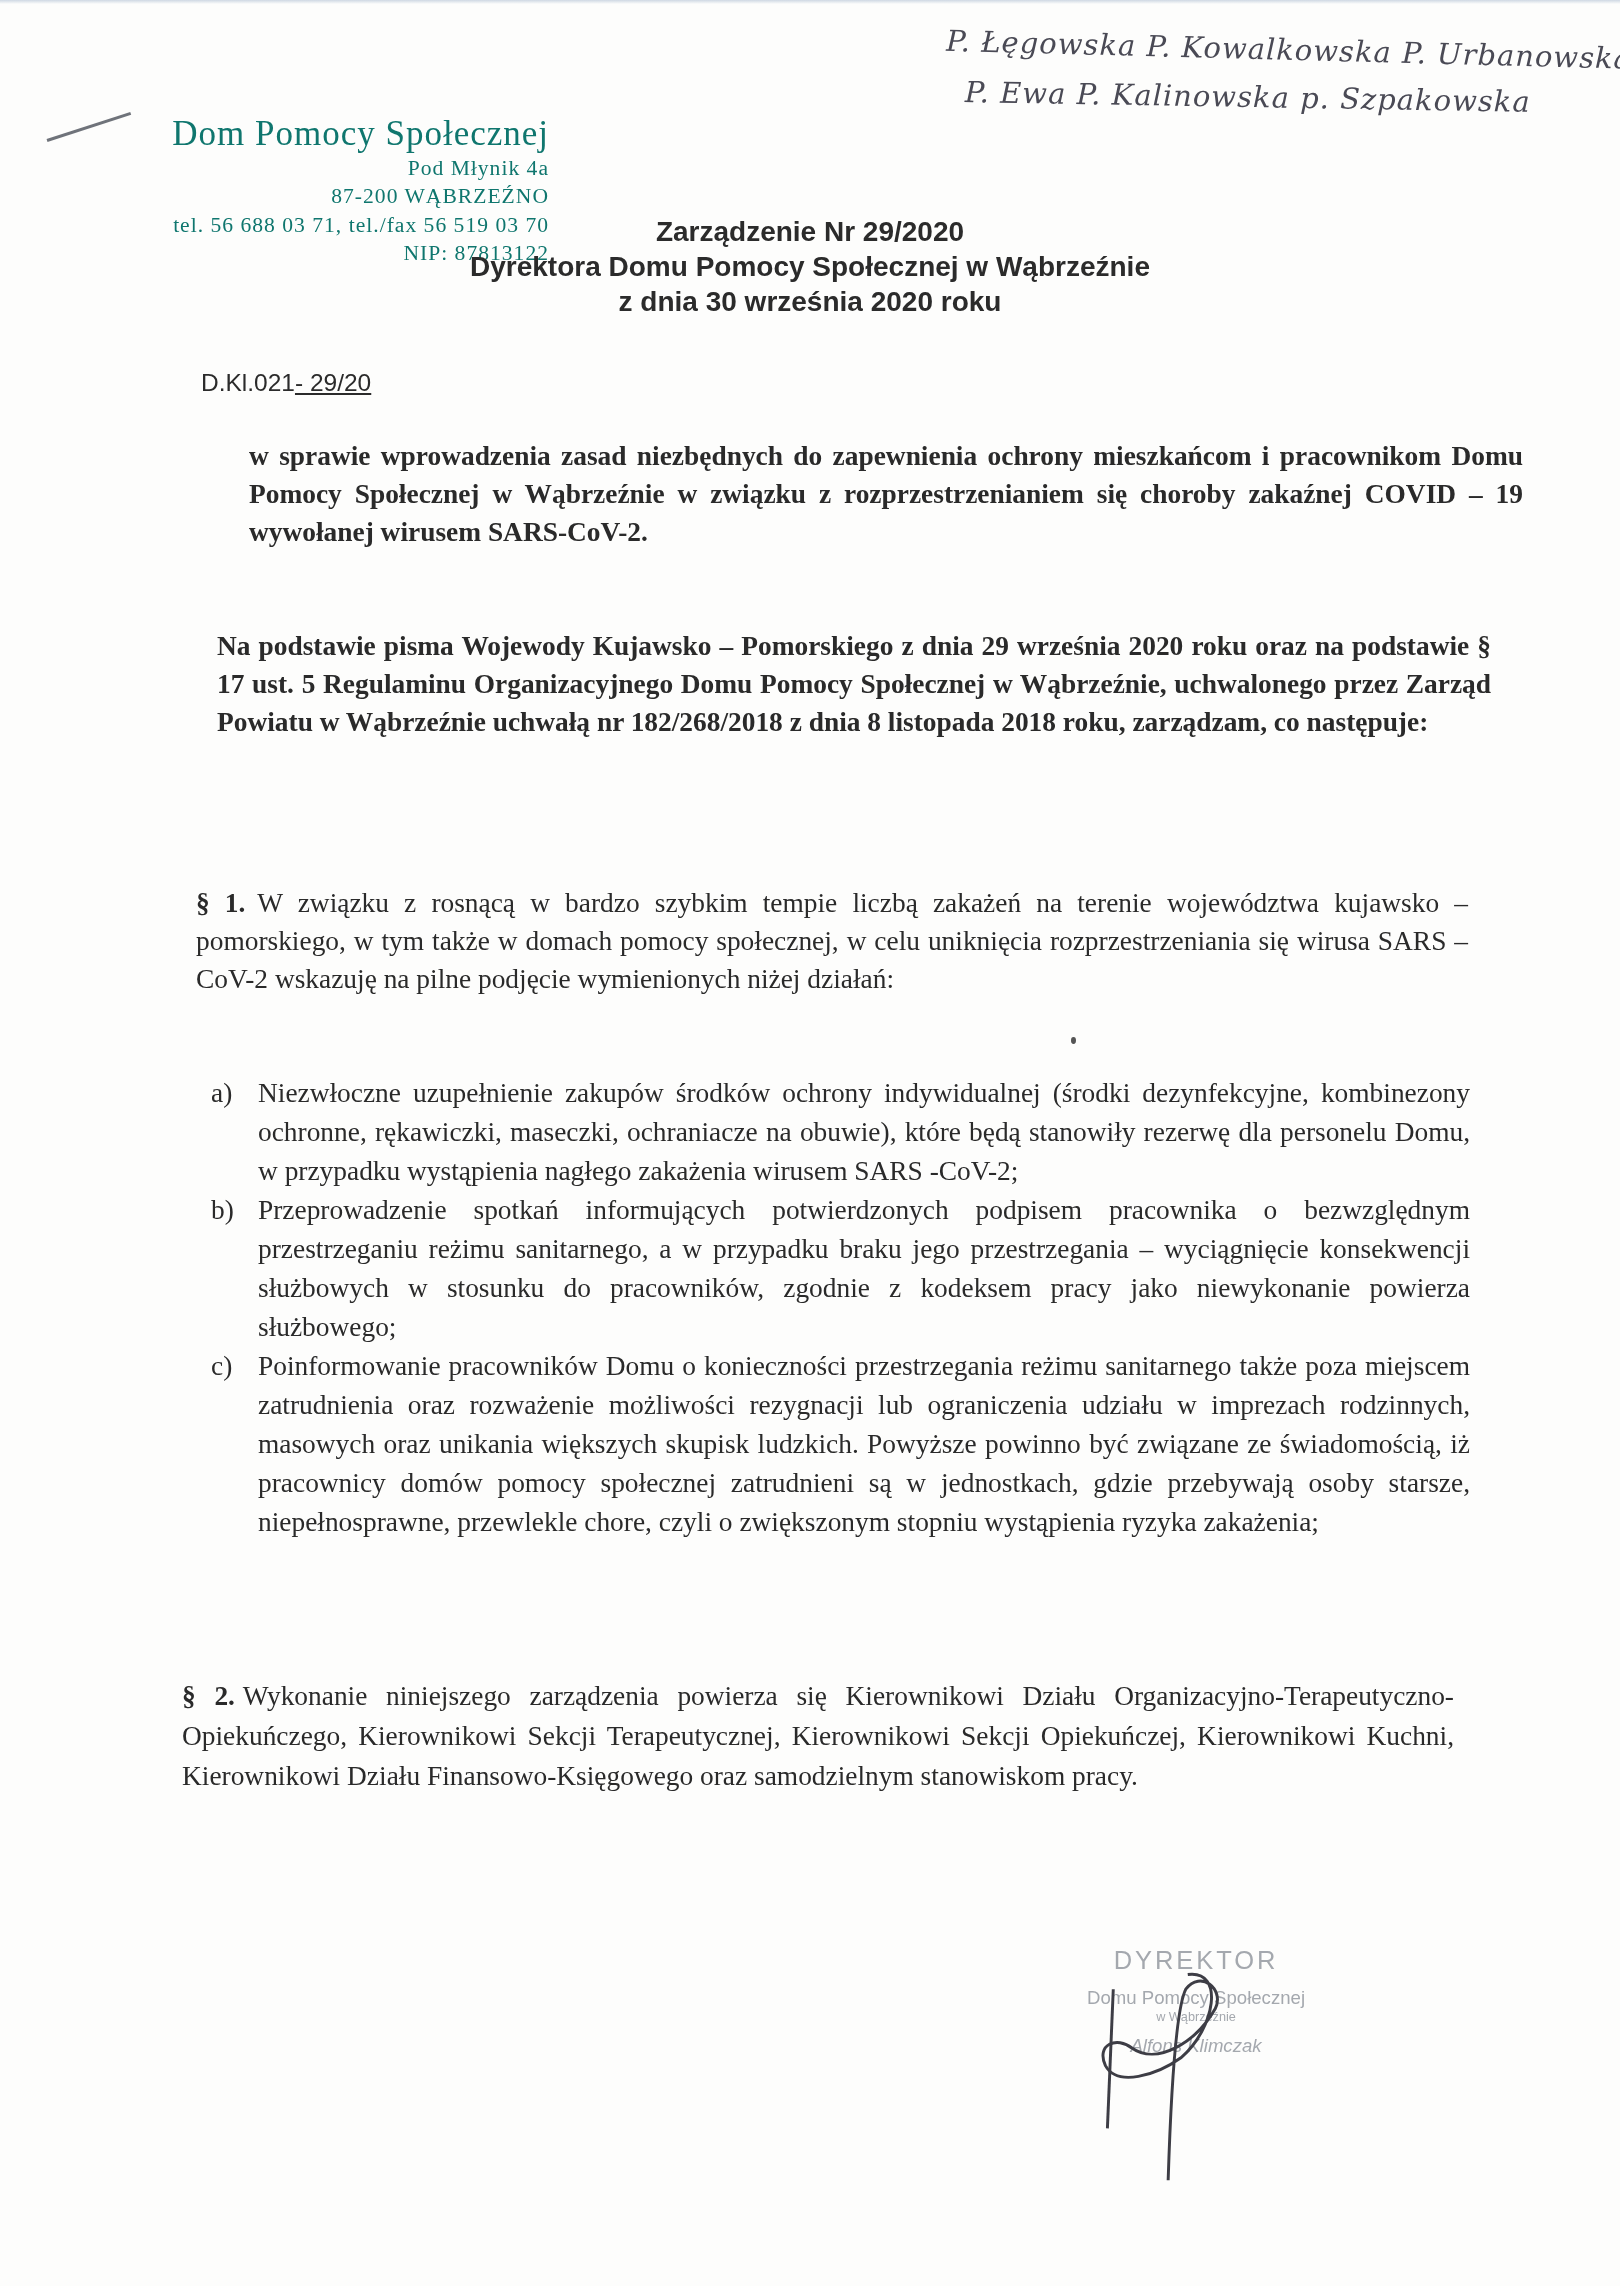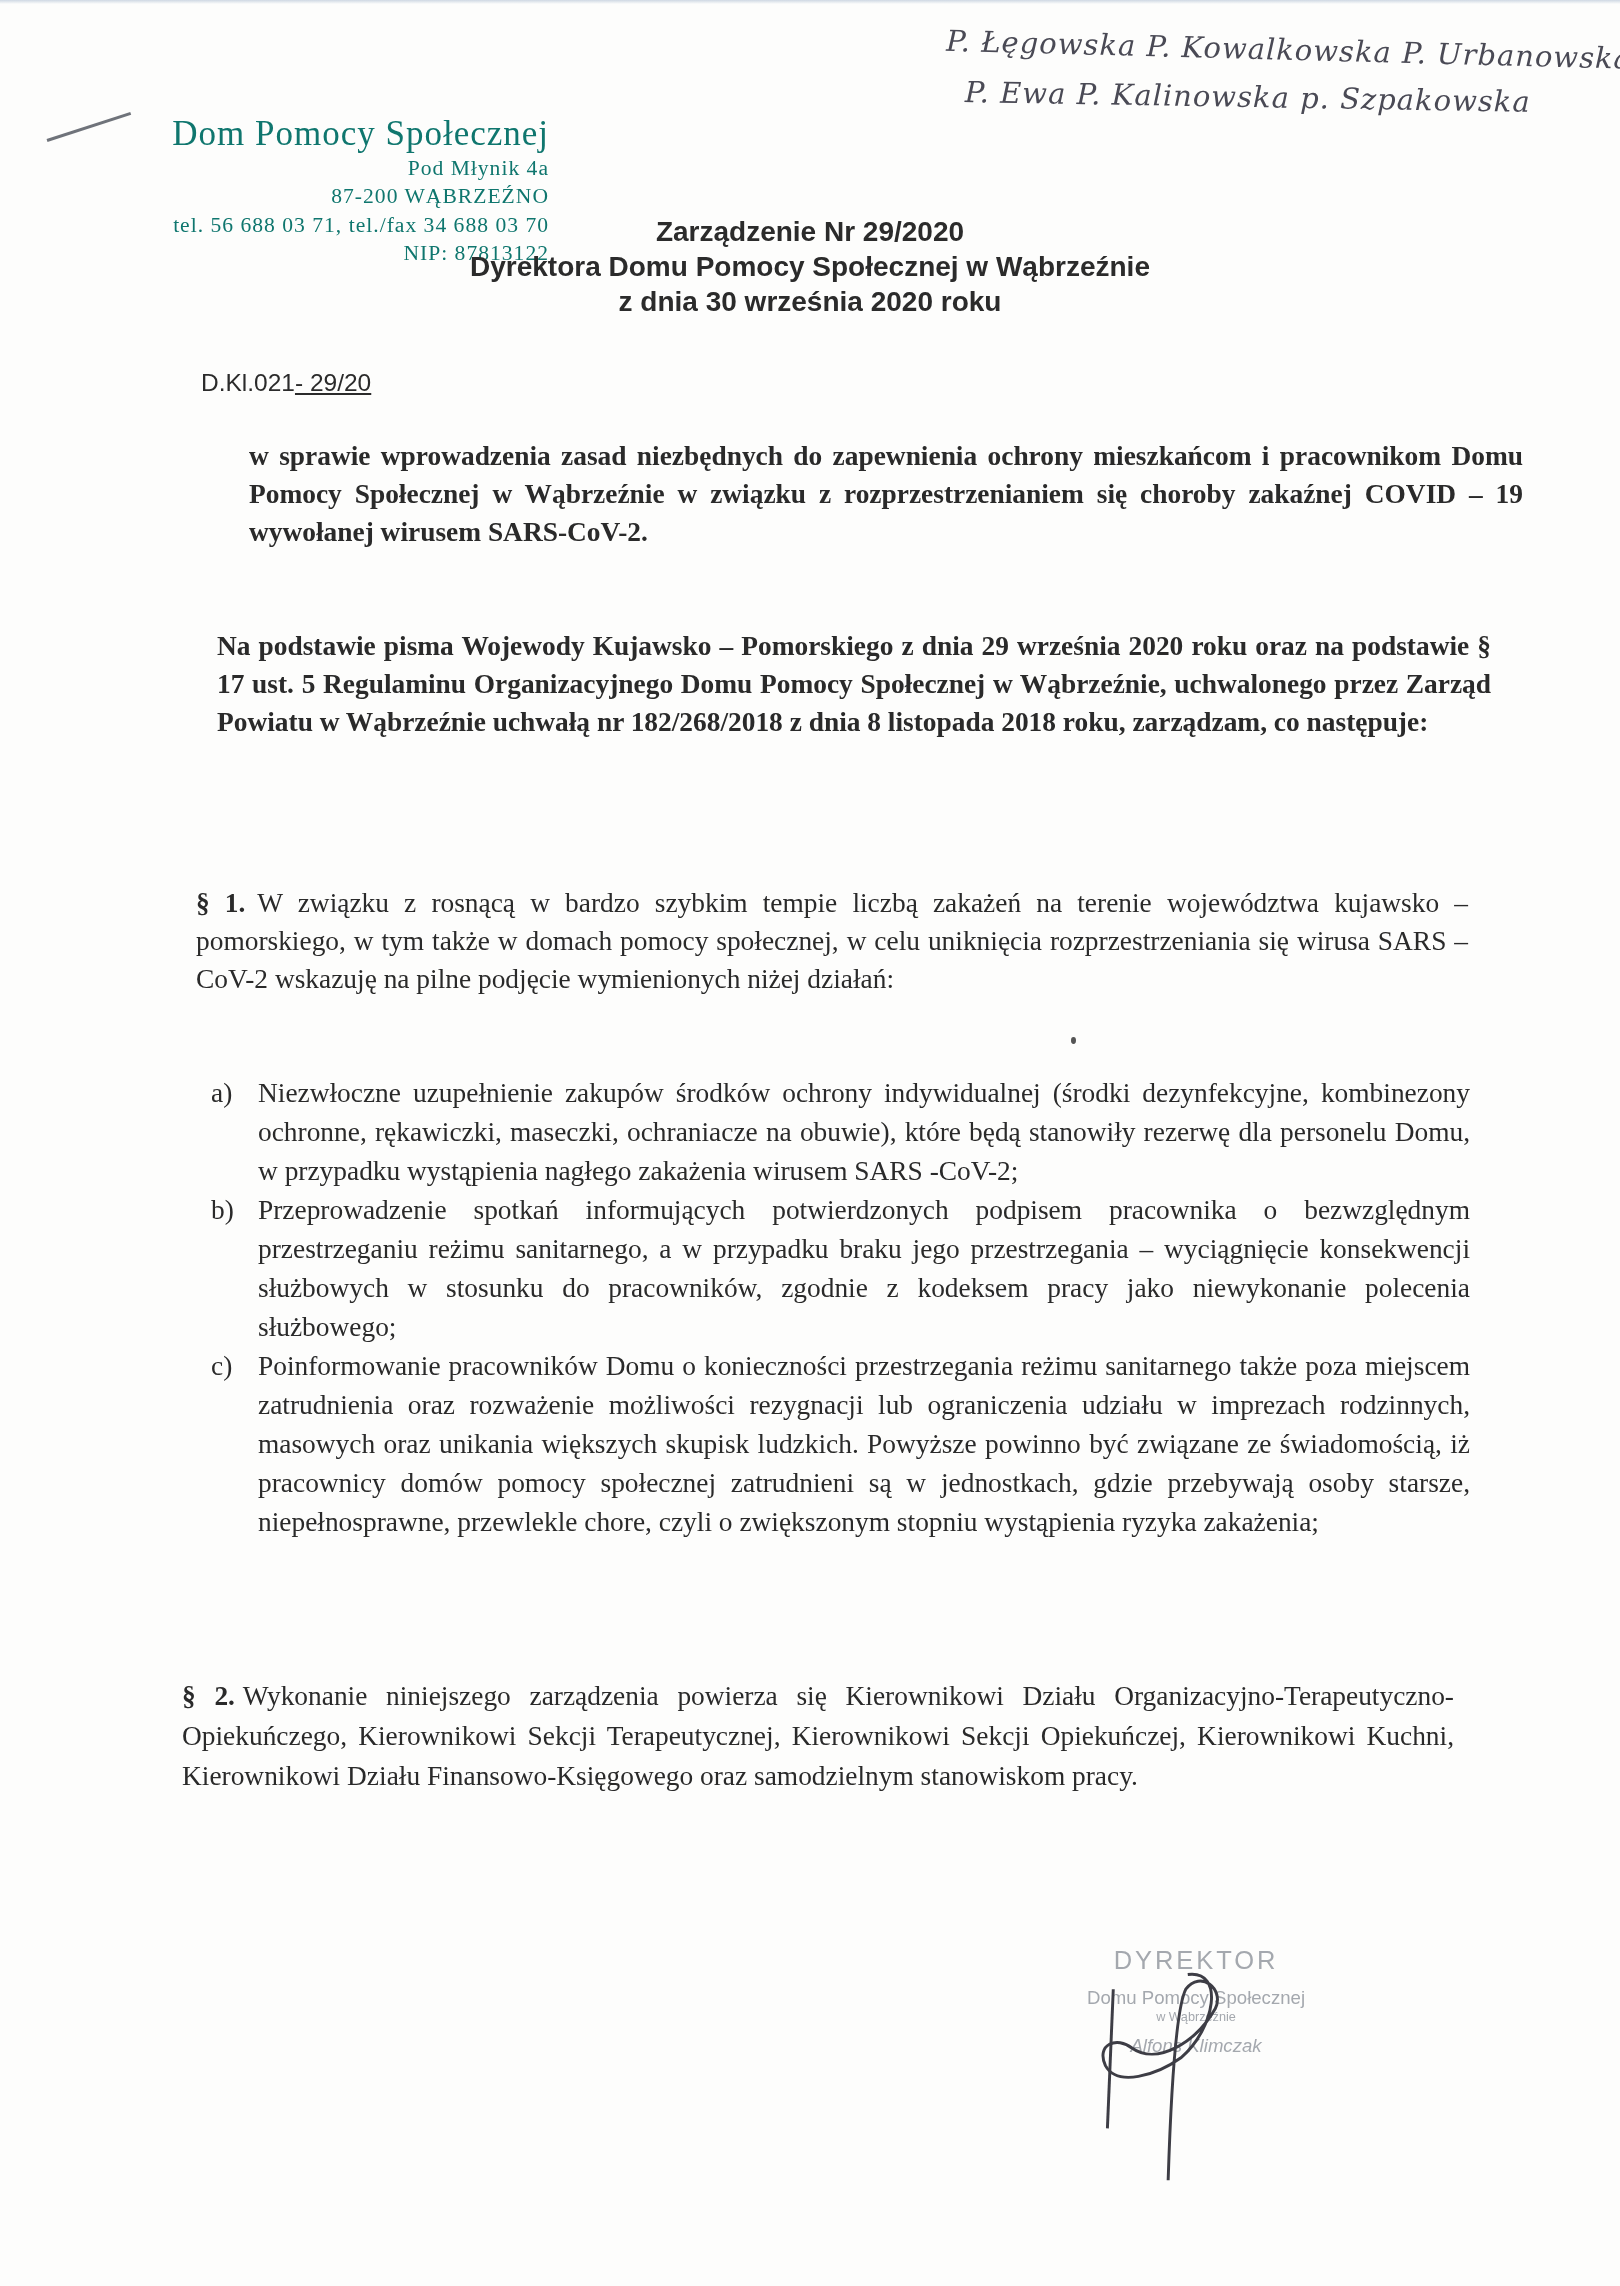--- a/index.html
+++ b/index.html
@@ -51,21 +51,21 @@
   <div class="scan-edge"></div>
 
   <div class="handwriting hw1">P. Łęgowska  P. Kowalkowska  P. Urbanowska  P. Sikorek</div>
   <div class="handwriting hw2">P. Ewa   P. Kalinowska   p. Szpakowska</div>
 
   <div class="stamp-mark"></div>
   <div class="stamp">
     <span class="s-name">Dom Pomocy Społecznej</span>
     <span class="s-line">Pod Młynik 4a</span>
     <span class="s-line">87-200 WĄBRZEŹNO</span>
-    <span class="s-line">tel. 56 688 03 71, tel./fax 34 688 03 70</span>
+    <span class="s-line">tel. 56 688 03 71, tel./fax 56 519 03 70</span>
     <span class="s-line">NIP: 87813122</span>
   </div>
 
   <div class="title-block">
     <div>Zarządzenie Nr 29/2020</div>
     <div>Dyrektora Domu Pomocy Społecznej w Wąbrzeźnie</div>
     <div>z dnia 30 września 2020 roku</div>
   </div>
 
   <div class="ref">
@@ -80,21 +80,21 @@
   </div>
   <div class="dot" style="left:1071px; top:1037px;"></div>
 
   <ul class="list">
     <li>
       <span class="marker">a)</span>
       <span>Niezwłoczne uzupełnienie zakupów środków ochrony indywidualnej (środki dezynfekcyjne, kombinezony ochronne, rękawiczki, maseczki, ochraniacze na obuwie), które będą stanowiły rezerwę dla personelu Domu, w przypadku wystąpienia nagłego zakażenia wirusem SARS -CoV-2;</span>
     </li>
     <li>
       <span class="marker">b)</span>
-      <span>Przeprowadzenie spotkań informujących potwierdzonych podpisem pracownika  o bezwzględnym przestrzeganiu reżimu sanitarnego, a w przypadku braku jego przestrzegania – wyciągnięcie konsekwencji służbowych w stosunku do pracowników, zgodnie z kodeksem pracy jako niewykonanie polecenia służbowego;</span>
+      <span>Przeprowadzenie spotkań informujących potwierdzonych podpisem pracownika  o bezwzględnym przestrzeganiu reżimu sanitarnego, a w przypadku braku jego przestrzegania – wyciągnięcie konsekwencji służbowych w stosunku do pracowników, zgodnie z kodeksem pracy jako niewykonanie powierza służbowego;</span>
     </li>
     <li>
       <span class="marker">c)</span>
       <span>Poinformowanie pracowników Domu o konieczności przestrzegania reżimu sanitarnego także poza miejscem zatrudnienia oraz rozważenie możliwości rezygnacji lub ograniczenia udziału w imprezach rodzinnych, masowych oraz unikania większych skupisk ludzkich. Powyższe powinno być związane ze świadomością, iż pracownicy domów pomocy społecznej zatrudnieni są w jednostkach, gdzie przebywają osoby starsze, niepełnosprawne, przewlekle chore, czyli o zwiększonym stopniu wystąpienia ryzyka zakażenia;</span>
     </li>
   </ul>
 
   <div class="para p-s2">
     <span class="sec bold">§ 2.</span><span>Wykonanie niniejszego zarządzenia powierza się Kierownikowi Działu Organizacyjno-Terapeutyczno-Opiekuńczego, Kierownikowi Sekcji Terapeutycznej, Kierownikowi Sekcji Opiekuńczej, Kierownikowi Kuchni, Kierownikowi Działu Finansowo-Księgowego oraz samodzielnym stanowiskom pracy.</span>
   </div>

